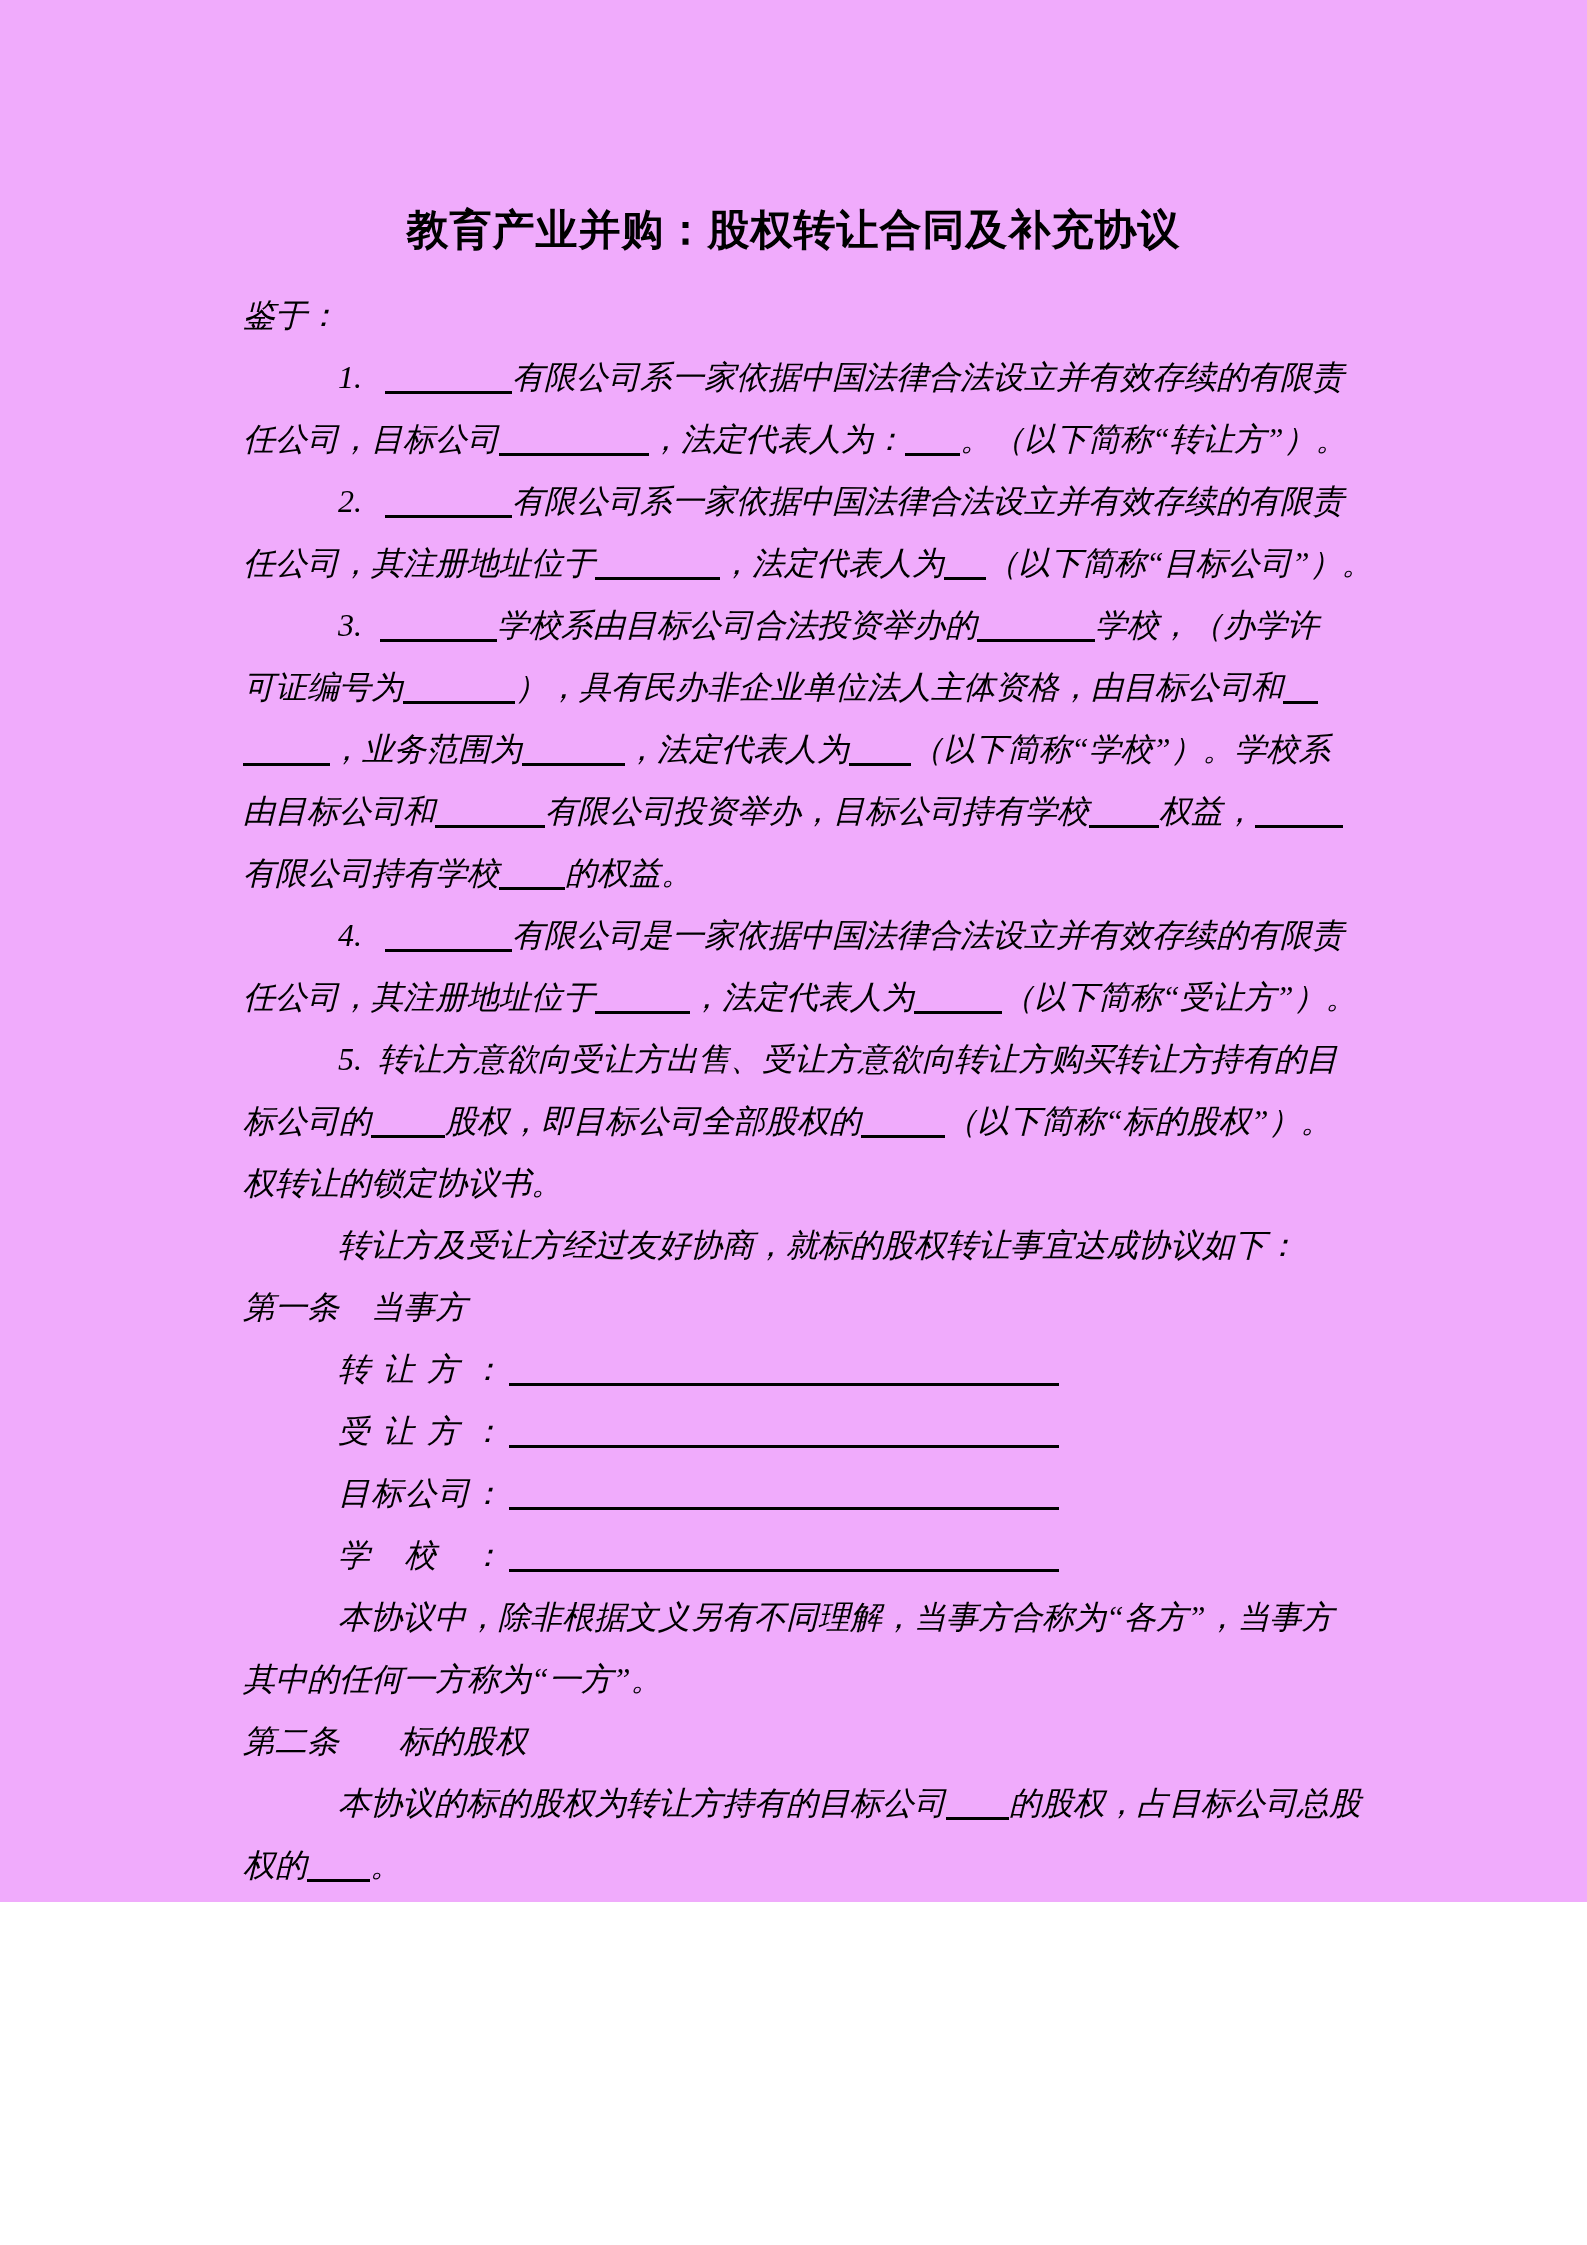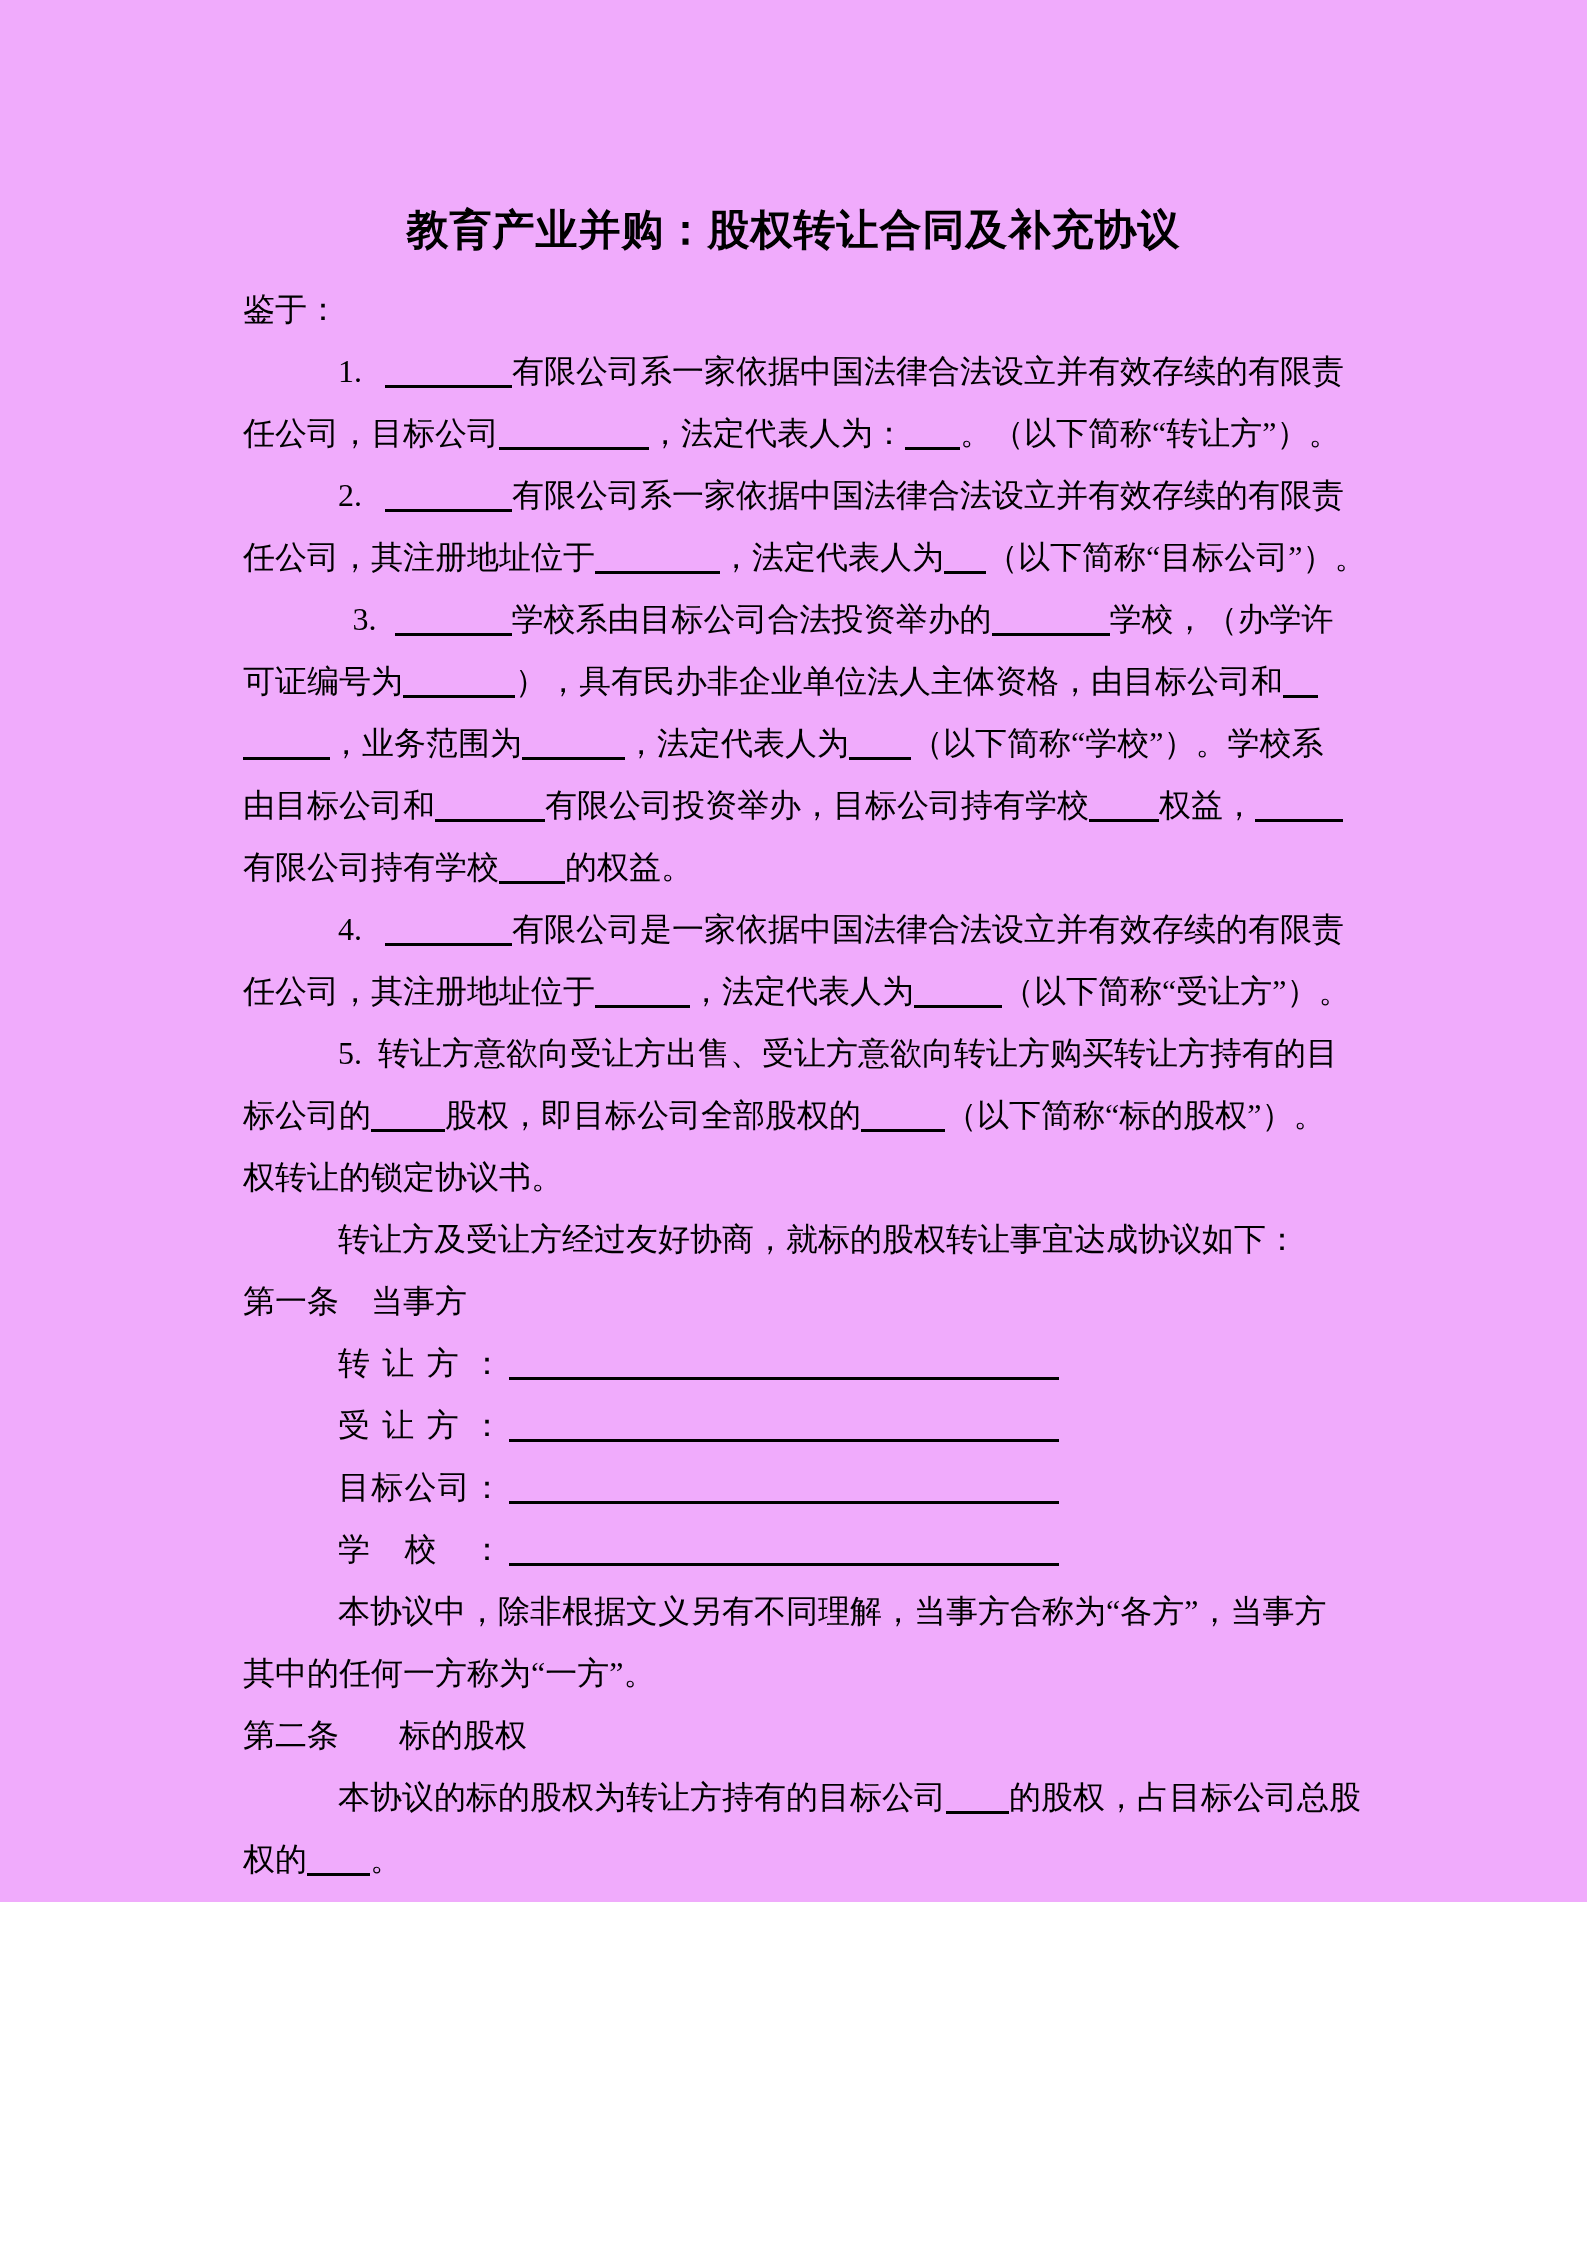--- a/index.html
+++ b/index.html
@@ -16,22 +16,23 @@
     left:0;top:200px;width:100%;
     margin:0;
     text-align:center;
     font-size:42px;
     font-weight:bold;
     line-height:60px;
     letter-spacing:1px;
   }
   .body-lines{
     position:absolute;
-    left:243px;top:278px;
+    left:243px;top:284px;
     width:1105px;
+    font-style:italic;
   }
   .line{
     height:62px;
     line-height:62px;
     font-size:32px;
     white-space:nowrap;
   }
   .txt{display:inline;}
   .blank{
     display:inline-block;
@@ -53,21 +54,21 @@
 <body>
 
 <div class="page">
   <h1 class="title">教育产业并购：股权转让合同及补充协议</h1>
   <div class="body-lines" id="doc-body">
       <div class="line"><span class="txt">鉴于：</span></div>
       <div class="line" style="padding-left: 95px;"><span class="txt">1.</span><span class="gap" style="width: 23px;"></span><span class="blank" style="width: 127px;"></span><span class="txt">有限公司系一家依据中国法律合法设立并有效存续的有限责</span></div>
       <div class="line"><span class="txt">任公司，目标公司</span><span class="blank" style="width: 150px;"></span><span class="txt">，法定代表人为：</span><span class="blank" style="width: 55px;"></span><span class="txt">。（以下简称“转让方”）。</span></div>
       <div class="line" style="padding-left: 95px;"><span class="txt">2.</span><span class="gap" style="width: 23px;"></span><span class="blank" style="width: 127px;"></span><span class="txt">有限公司系一家依据中国法律合法设立并有效存续的有限责</span></div>
       <div class="line"><span class="txt">任公司，其注册地址位于</span><span class="blank" style="width: 125px;"></span><span class="txt">，法定代表人为</span><span class="blank" style="width: 42px;"></span><span class="txt">（以下简称“目标公司”）。</span></div>
-      <div class="line" style="padding-left: 95px; text-align: center;"><span class="txt">3.</span><span class="gap" style="width: 18px;"></span><span class="blank" style="width: 117px;"></span><span class="txt">学校系由目标公司合法投资举办的</span><span class="blank" style="width: 118px;"></span><span class="txt">学校，（办学许</span></div>
+      <div class="line" style="padding-left: 95px;"><span class="txt">3.</span><span class="gap" style="width: 18px;"></span><span class="blank" style="width: 117px;"></span><span class="txt">学校系由目标公司合法投资举办的</span><span class="blank" style="width: 118px;"></span><span class="txt">学校，（办学许</span></div>
       <div class="line"><span class="txt">可证编号为</span><span class="blank" style="width: 112px;"></span><span class="txt">），具有民办非企业单位法人主体资格，由目标公司和</span><span class="blank" style="width: 35px;"></span></div>
       <div class="line"><span class="blank" style="width: 87px;"></span><span class="txt">，业务范围为</span><span class="blank" style="width: 103px;"></span><span class="txt">，法定代表人为</span><span class="blank" style="width: 62px;"></span><span class="txt">（以下简称“学校”）。学校系</span></div>
       <div class="line"><span class="txt">由目标公司和</span><span class="blank" style="width: 110px;"></span><span class="txt">有限公司投资举办，目标公司持有学校</span><span class="blank" style="width: 70px;"></span><span class="txt">权益，</span><span class="blank" style="width: 88px;"></span></div>
       <div class="line"><span class="txt">有限公司持有学校</span><span class="blank" style="width: 66px;"></span><span class="txt">的权益。</span></div>
       <div class="line" style="padding-left: 95px;"><span class="txt">4.</span><span class="gap" style="width: 23px;"></span><span class="blank" style="width: 127px;"></span><span class="txt">有限公司是一家依据中国法律合法设立并有效存续的有限责</span></div>
       <div class="line"><span class="txt">任公司，其注册地址位于</span><span class="blank" style="width: 95px;"></span><span class="txt">，法定代表人为</span><span class="blank" style="width: 88px;"></span><span class="txt">（以下简称“受让方”）。</span></div>
       <div class="line" style="padding-left: 95px;"><span class="txt">5.</span><span class="gap" style="width: 16px;"></span><span class="txt">转让方意欲向受让方出售、受让方意欲向转让方购买转让方持有的目</span></div>
       <div class="line"><span class="txt">标公司的</span><span class="blank" style="width: 74px;"></span><span class="txt">股权，即目标公司全部股权的</span><span class="blank" style="width: 84px;"></span><span class="txt">（以下简称“标的股权”）。</span></div>
       <div class="line"><span class="txt">权转让的锁定协议书。</span></div>
       <div class="line" style="padding-left: 95px;"><span class="txt">转让方及受让方经过友好协商，就标的股权转让事宜达成协议如下：</span></div>

